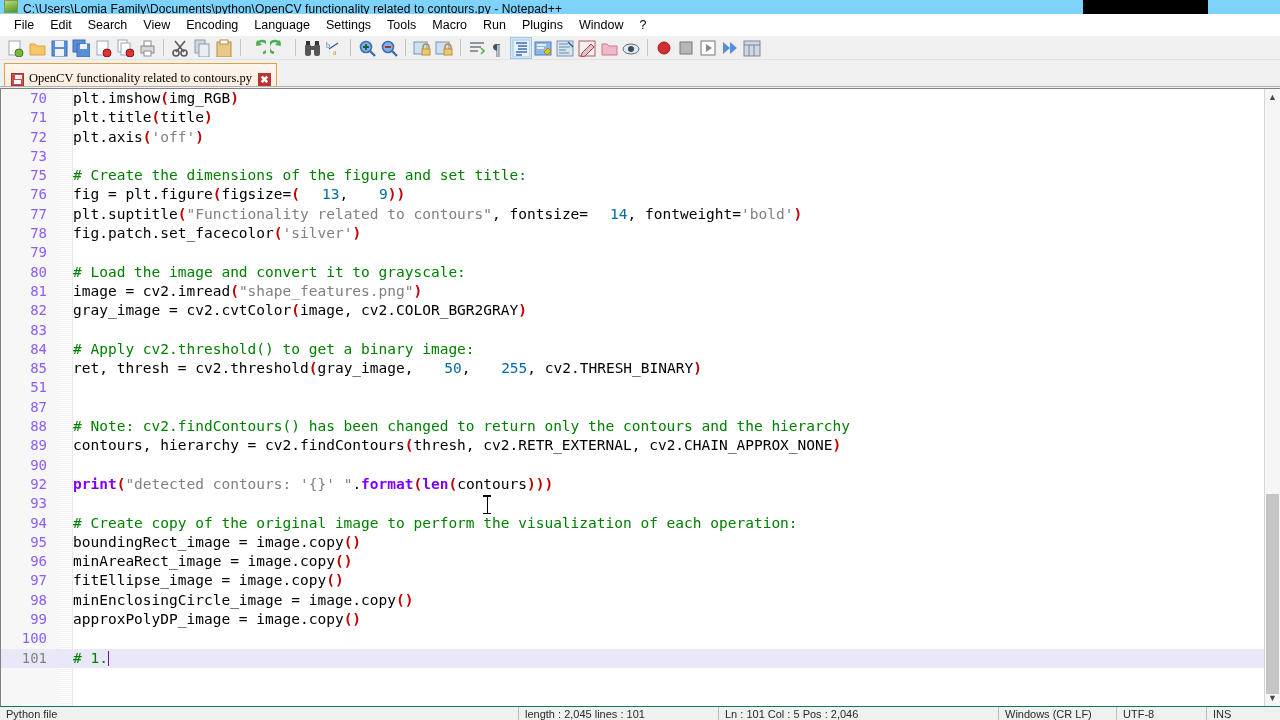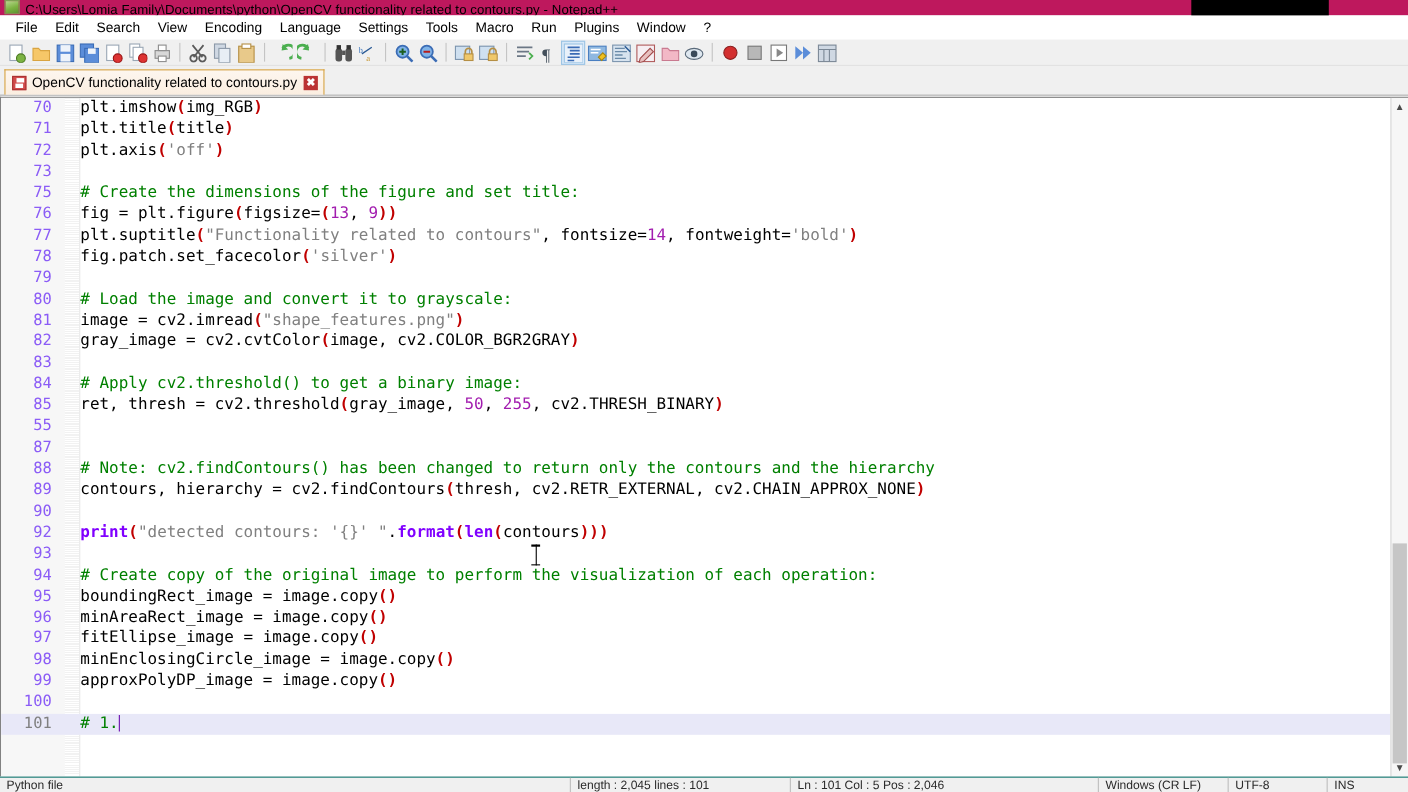--- a/index.html
+++ b/index.html
@@ -6,21 +6,21 @@
   html, body {
     width: 1280px; height: 720px; overflow: hidden;
     font-family: "Liberation Sans", sans-serif;
     background: #f0f0f0;
   }
   #app { position: relative; width: 1280px; height: 720px; background: #f0f0f0; }
 
   
   .titlebar {
     position: absolute; left: 0; top: 0; width: 1280px; height: 14px;
-    background: #be185d; display: flex; align-items: flex-end;
+    background: #7dd3fc; display: flex; align-items: flex-end;
     overflow: hidden;
   }
   .title-icon {
     width: 14px; height: 13px; margin-left: 4px; margin-right: 5px;
     background: linear-gradient(160deg,#b9d98f 0%, #7cb342 55%, #5d9331 100%);
     border: 1px solid #7d9e52; flex: 0 0 auto;
     position: relative; top: -1px;
   }
   .title-text {
     font-size: 12px; color: #000; white-space: nowrap;
@@ -64,22 +64,22 @@
 
   
   .tabbar {
     position: absolute; left: 0; top: 61px; width: 1280px; height: 26px;
     background: #f0f0f0; border-bottom: 1px solid #b0b0b0;
   }
   .tab {
     position: absolute; left: 4px; top: 2px; height: 23px;
     background: linear-gradient(180deg,#fdf6ef 0%, #fbeee0 100%);
     border: 1px solid #d9a441; border-bottom: none;
-    display: flex; align-items: center; padding: 0 5px 0 6px;
-    font-size: 12.5px; color: #000; white-space: nowrap;
+    display: flex; align-items: flex-end; padding: 0 5px 0 6px;
+    font-size: 12.5px; color: #000; white-space: nowrap; font-family: Liberation Serif, serif;
   }
   .tab-icon {
     width: 13px; height: 13px; margin-right: 5px; flex: 0 0 auto;
     background: #d14b4b; border: 1px solid #a33; position: relative;
   }
   .tab-icon:after {
     content: ""; position: absolute; left: 2px; top: 6px; right: 2px; bottom: 1px;
     background: #fff;
   }
   .tab-icon:before {
@@ -121,21 +121,21 @@
     color: #8b5cf6; font-size: 14px;
   }
   .line .src {
     position: absolute; left: 72px; color: #000;
   }
   .line.current { background: #e8e8f8; }
   .line.current .ln { color: #808080; }
 
   .c-com   { color: #008000; }
   .c-str   { color: #808080; }
-  .c-num   { color: #a21caf; }
+  .c-num   { color: #0369a1; margin-left: 22px; }
   .c-par   { color: #c00000; font-weight: bold; }
   .c-kw    { color: #8000ff; font-weight: bold; }
   .c-op    { color: #000000; text-align: center; }
 
   .caret {
     display: inline-block; width: 1px; height: 15px; background: #6a0dad;
     vertical-align: -3px;
   }
 
   
@@ -433,21 +433,21 @@
         <div class="line"><span class="ln">76</span><span class="src"><span class="c-op">fig = plt.figure</span><span class="c-par">(</span><span class="c-op">figsize=</span><span class="c-par">(</span><span class="c-num">13</span><span class="c-op">, </span><span class="c-num">9</span><span class="c-par">))</span></span></div>
         <div class="line"><span class="ln">77</span><span class="src"><span class="c-op">plt.suptitle</span><span class="c-par">(</span><span class="c-str">"Functionality related to contours"</span><span class="c-op">, fontsize=</span><span class="c-num">14</span><span class="c-op">, fontweight=</span><span class="c-str">'bold'</span><span class="c-par">)</span></span></div>
         <div class="line"><span class="ln">78</span><span class="src"><span class="c-op">fig.patch.set_facecolor</span><span class="c-par">(</span><span class="c-str">'silver'</span><span class="c-par">)</span></span></div>
         <div class="line"><span class="ln">79</span><span class="src"></span></div>
         <div class="line"><span class="ln">80</span><span class="src"><span class="c-com"># Load the image and convert it to grayscale:</span></span></div>
         <div class="line"><span class="ln">81</span><span class="src"><span class="c-op">image = cv2.imread</span><span class="c-par">(</span><span class="c-str">"shape_features.png"</span><span class="c-par">)</span></span></div>
         <div class="line"><span class="ln">82</span><span class="src"><span class="c-op">gray_image = cv2.cvtColor</span><span class="c-par">(</span><span class="c-op">image, cv2.COLOR_BGR2GRAY</span><span class="c-par">)</span></span></div>
         <div class="line"><span class="ln">83</span><span class="src"></span></div>
         <div class="line"><span class="ln">84</span><span class="src"><span class="c-com"># Apply cv2.threshold() to get a binary image:</span></span></div>
         <div class="line"><span class="ln">85</span><span class="src"><span class="c-op">ret, thresh = cv2.threshold</span><span class="c-par">(</span><span class="c-op">gray_image, </span><span class="c-num">50</span><span class="c-op">, </span><span class="c-num">255</span><span class="c-op">, cv2.THRESH_BINARY</span><span class="c-par">)</span></span></div>
-        <div class="line"><span class="ln">55</span><span class="src"></span></div>
+        <div class="line"><span class="ln">51</span><span class="src"></span></div>
         <div class="line"><span class="ln">87</span></div>
         <div class="line"><span class="ln">88</span><span class="src"><span class="c-com"># Note: cv2.findContours() has been changed to return only the contours and the hierarchy</span></span></div>
         <div class="line"><span class="ln">89</span><span class="src"><span class="c-op">contours, hierarchy = cv2.findContours</span><span class="c-par">(</span><span class="c-op">thresh, cv2.RETR_EXTERNAL, cv2.CHAIN_APPROX_NONE</span><span class="c-par">)</span></span></div>
         <div class="line"><span class="ln">90</span><span class="src"></span></div>
         <div class="line"><span class="ln">92</span><span class="src"><span class="c-kw">print</span><span class="c-par">(</span><span class="c-str">"detected contours: '{}' "</span><span class="c-op">.</span><span class="c-kw">format</span><span class="c-par">(</span><span class="c-kw">len</span><span class="c-par">(</span><span class="c-op">contours</span><span class="c-par">)))</span></span></div>
         <div class="line"><span class="ln">93</span><span class="src"></span></div>
         <div class="line"><span class="ln">94</span><span class="src"><span class="c-com"># Create copy of the original image to perform the visualization of each operation:</span></span></div>
         <div class="line"><span class="ln">95</span><span class="src"><span class="c-op">boundingRect_image = image.copy</span><span class="c-par">()</span></span></div>
         <div class="line"><span class="ln">96</span><span class="src"><span class="c-op">minAreaRect_image = image.copy</span><span class="c-par">()</span></span></div>
         <div class="line"><span class="ln">97</span><span class="src"><span class="c-op">fitEllipse_image = image.copy</span><span class="c-par">()</span></span></div>

